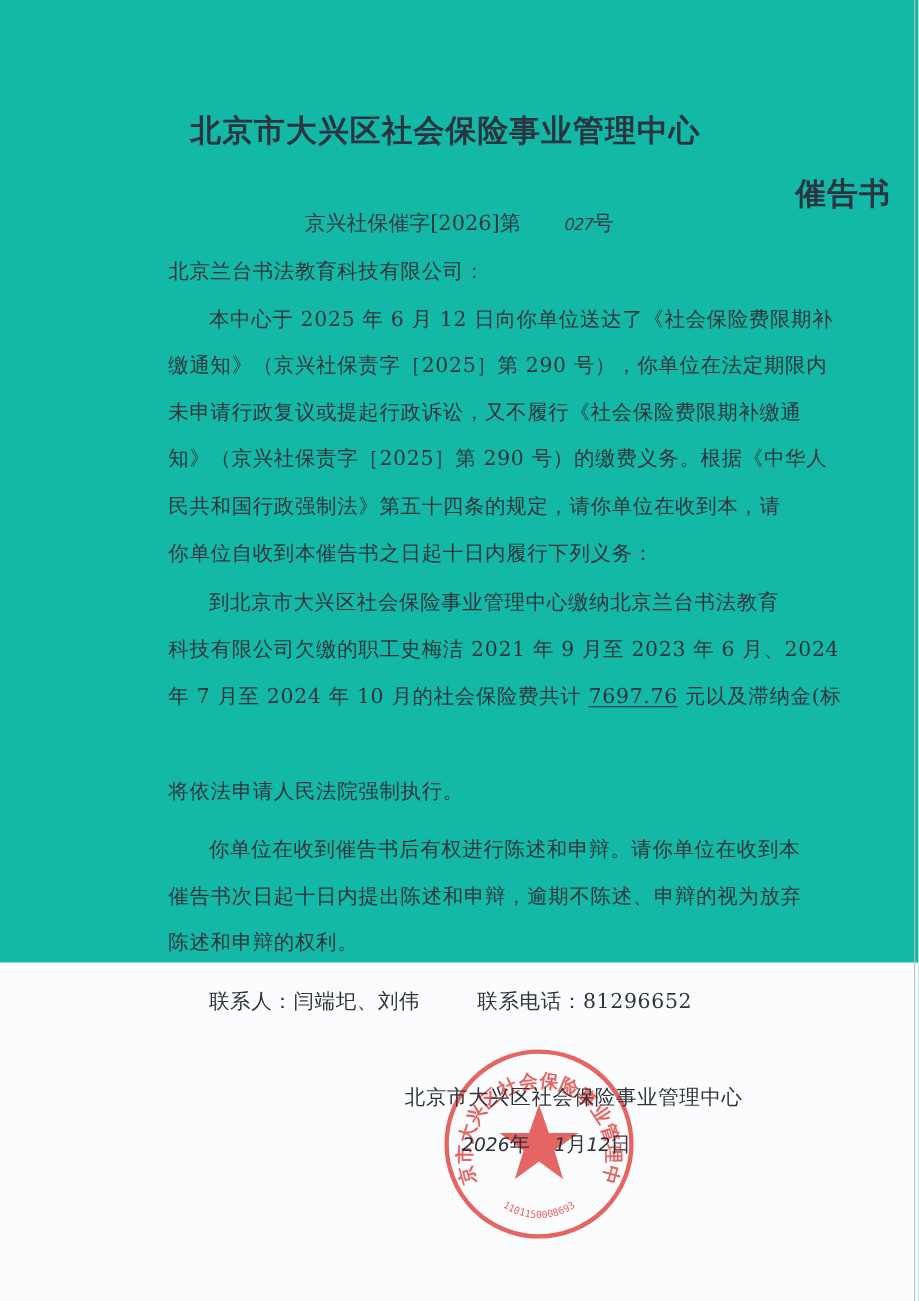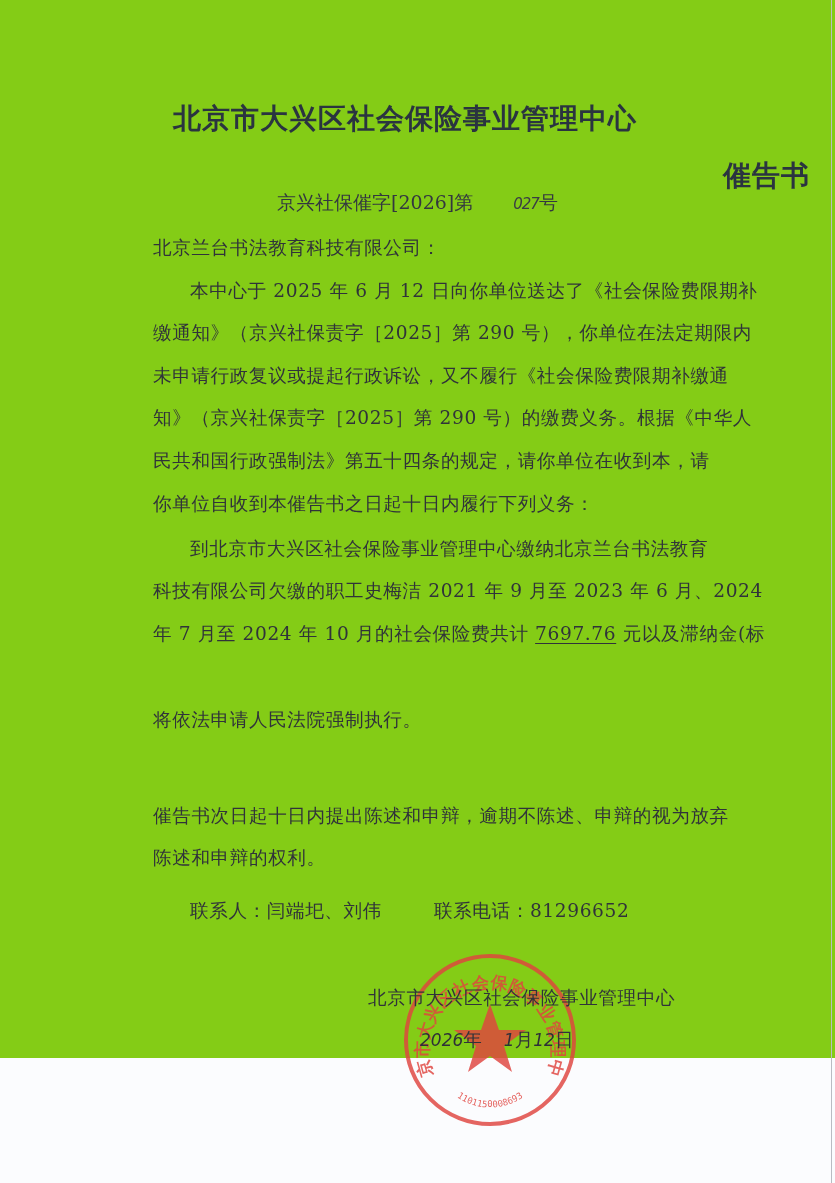--- a/index.html
+++ b/index.html
@@ -12,22 +12,22 @@
       height: 1183px;
       position: relative;
       overflow: hidden;
       font-family: "DejaVu Serif", "Liberation Serif", serif;
       color: #2c2f36;
     }
     .page {
       position: absolute;
       left: 0; top: 0;
       width: 835px;
-      height: 1058px;
-      background: #84cc16;
+      height: 875px;
+      background: #14b8a6;
     }
     .edge-line {
       position: absolute;
       left: 831px;
       top: 0;
       width: 1px;
       height: 1183px;
       background: #b9bcc2;
     }
     .title {
@@ -130,20 +130,21 @@
   <div class="line" style="top:449px">民共和国行政强制法》第五十四条的规定，请你单位在收到本，请</div>
   <div class="line" style="top:492px">你单位自收到本催告书之日起十日内履行下列义务：</div>
 
   <div class="line indent" style="top:537px">到北京市大兴区社会保险事业管理中心缴纳北京兰台书法教育</div>
   <div class="line" style="top:579px">科技有限公司欠缴的职工史梅洁 2021 年 9 月至 2023 年 6 月、2024</div>
   <div class="line" style="top:622px">
     <span>年 7 月至 2024 年 10 月的社会保险费共计 </span><span class="underline">7697.76</span><span> 元以及滞纳金(标</span>
   </div>
   <div class="line" style="top:708px">将依法申请人民法院强制执行。</div>
 
+  <div class="line indent" style="top:761px">你单位在收到催告书后有权进行陈述和申辩。请你单位在收到本</div>
   <div class="line" style="top:804px">催告书次日起十日内提出陈述和申辩，逾期不陈述、申辩的视为放弃</div>
   <div class="line" style="top:846px">陈述和申辩的权利。</div>
 
   <div class="line indent" style="top:899px">
     <span>联系人：</span><span>闫端圯、刘伟</span><span style="display:inline-block;width:52px"></span><span>联系电话：</span><span>81296652</span>
   </div>
 
 
   <svg class="stamp" viewBox="0 0 176 176">
     <defs>

